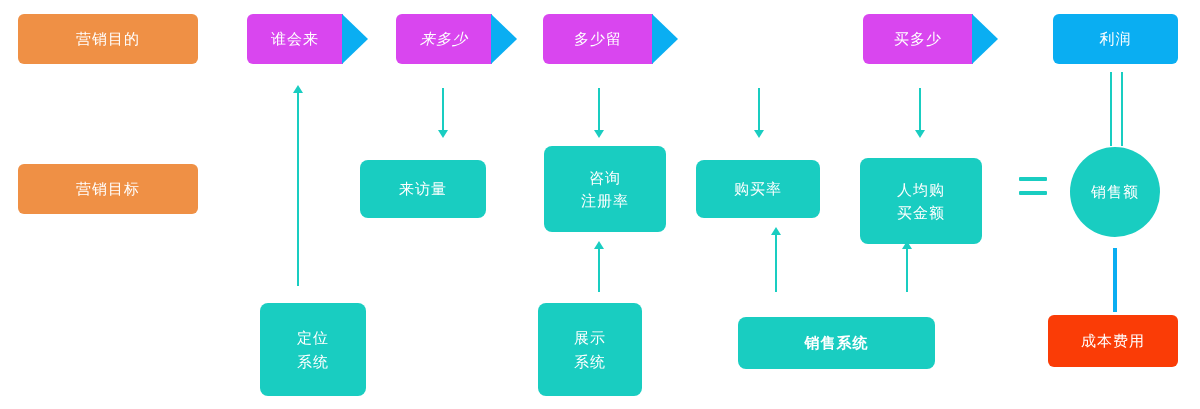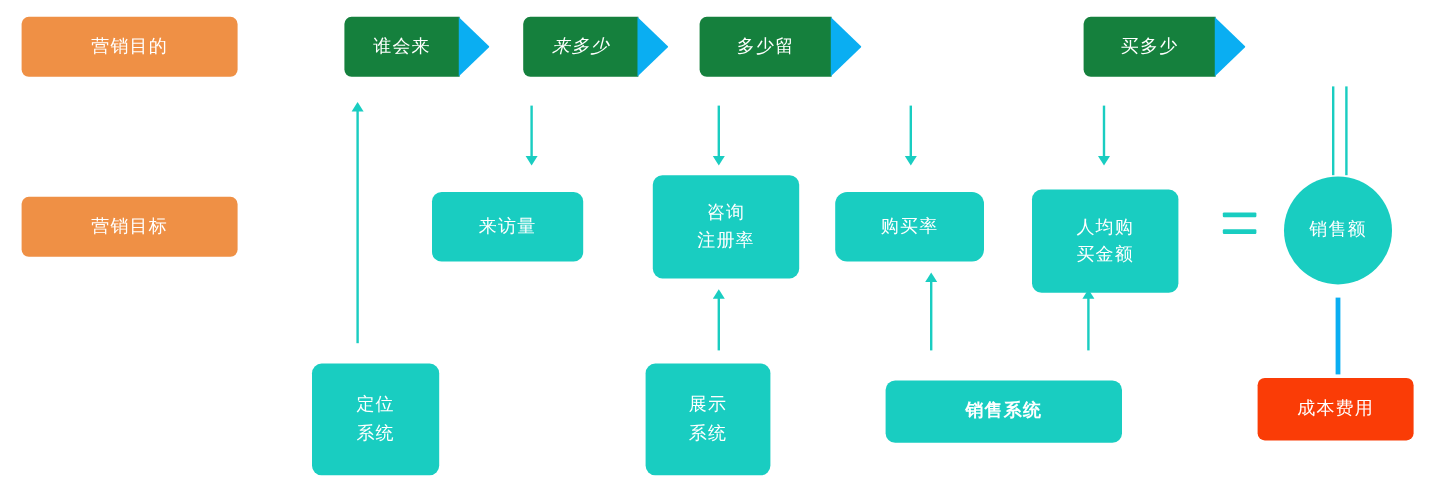--- a/index.html
+++ b/index.html
@@ -35,23 +35,22 @@
     user-select: none;
   }
 
   
   .pill-label {
     background: #ef9045;
     border-radius: 6px;
   }
   
   .chevron {
-    background: #15803d;
+    background: #d946ef;
     border-radius: 6px 0 0 6px;
-    margin-left: 40px;
   }
   .chevron .tip {
     position: absolute;
     left: 100%;
     top: 0;
     height: 100%;
     width: 26px;
     background: #0aaef2;
     clip-path: polygon(0 0, 0 100%, 100% 50%);
     margin-left: -1px;
@@ -141,20 +140,23 @@
     <span class="tip"></span>
     <span class="line">多少留</span>
   </div>
 
 
   <div class="node chevron" style="left:863px; top:14px; width:110px; height:50px;">
     <span class="tip"></span>
     <span class="line">买多少</span>
   </div>
 
+  <div class="node blue-box" style="left:1053px; top:14px; width:125px; height:50px;">
+    <span class="line">利润</span>
+  </div>
 
   <div class="conn">
     <div class="vline" style="left:297px; top:92px; height:194px;"></div>
     <div class="arrow-head up" style="left:293px; top:85px;"></div>
   </div>
 
   <div class="conn">
     <div class="vline" style="left:442px; top:88px; height:44px;"></div>
     <div class="arrow-head down" style="left:438px; top:130px;"></div>
   </div>
@@ -181,21 +183,21 @@
 
   <div class="node teal-box" style="left:360px; top:160px; width:126px; height:58px;">
     <span class="line">来访量</span>
   </div>
 
   <div class="node teal-box" style="left:544px; top:146px; width:122px; height:86px;">
     <span class="line">咨询</span>
     <span class="line">注册率</span>
   </div>
 
-  <div class="node teal-box" style="left:696px; top:160px; width:124px; height:58px;border-radius:10px;">
+  <div class="node teal-box" style="left:696px; top:160px; width:124px; height:58px;">
     <span class="line">购买率</span>
   </div>
 
   <div class="node teal-box" style="left:860px; top:158px; width:122px; height:86px;">
     <span class="line">人均购</span>
     <span class="line">买金额</span>
   </div>
 
   <div class="equals" style="left:1019px; top:177px; width:28px; height:18px;">
     <i></i>

